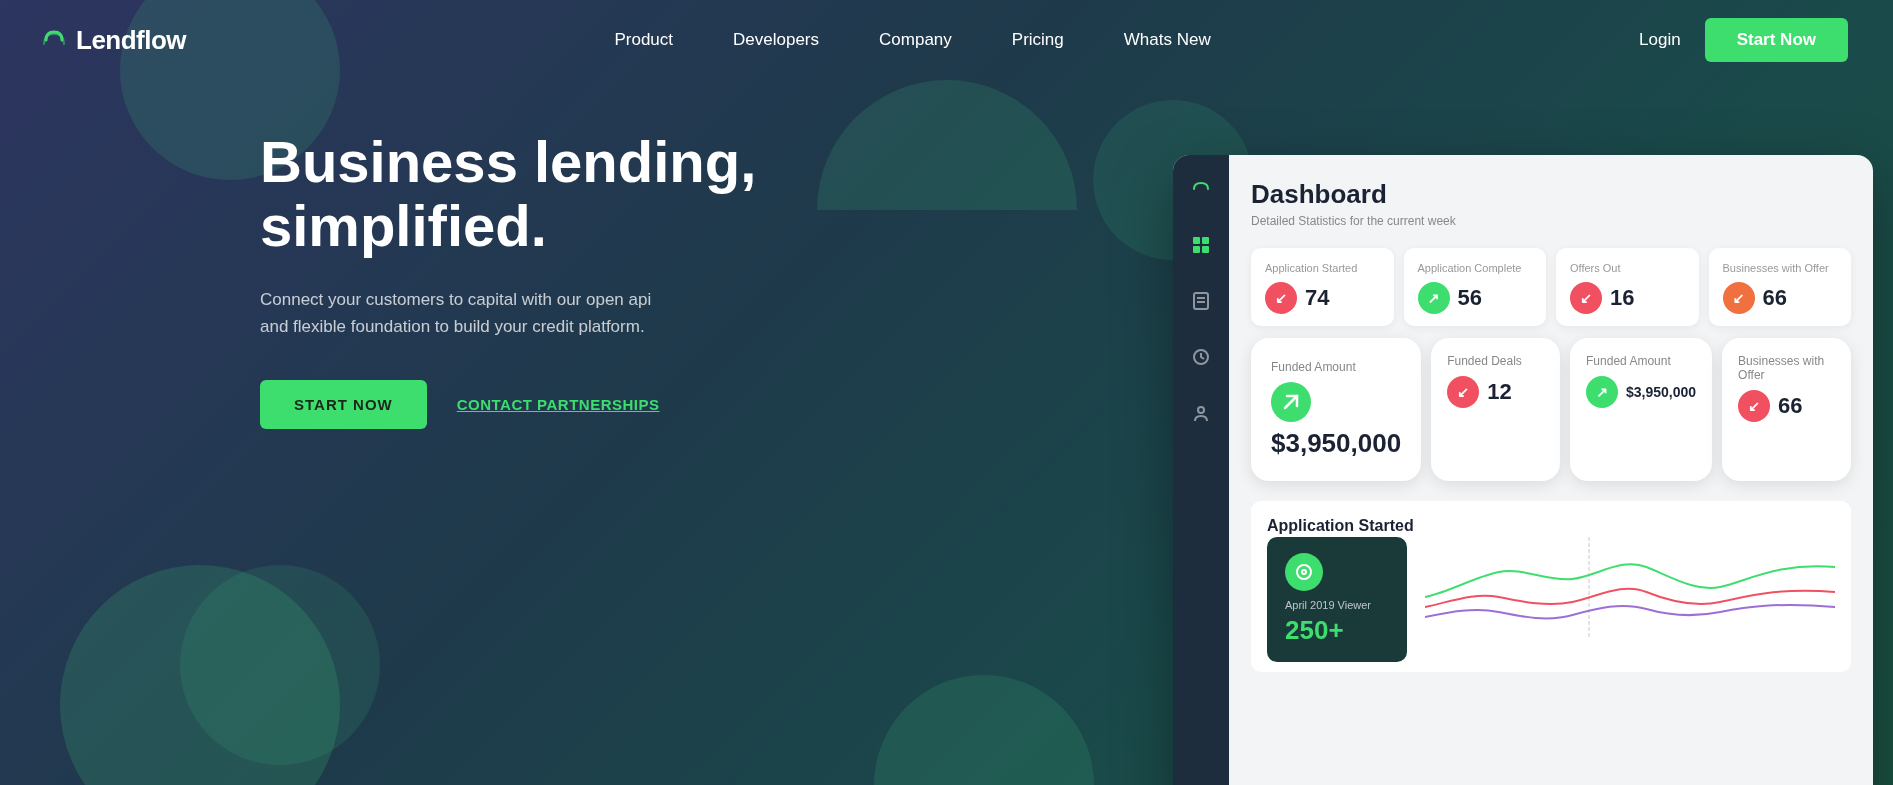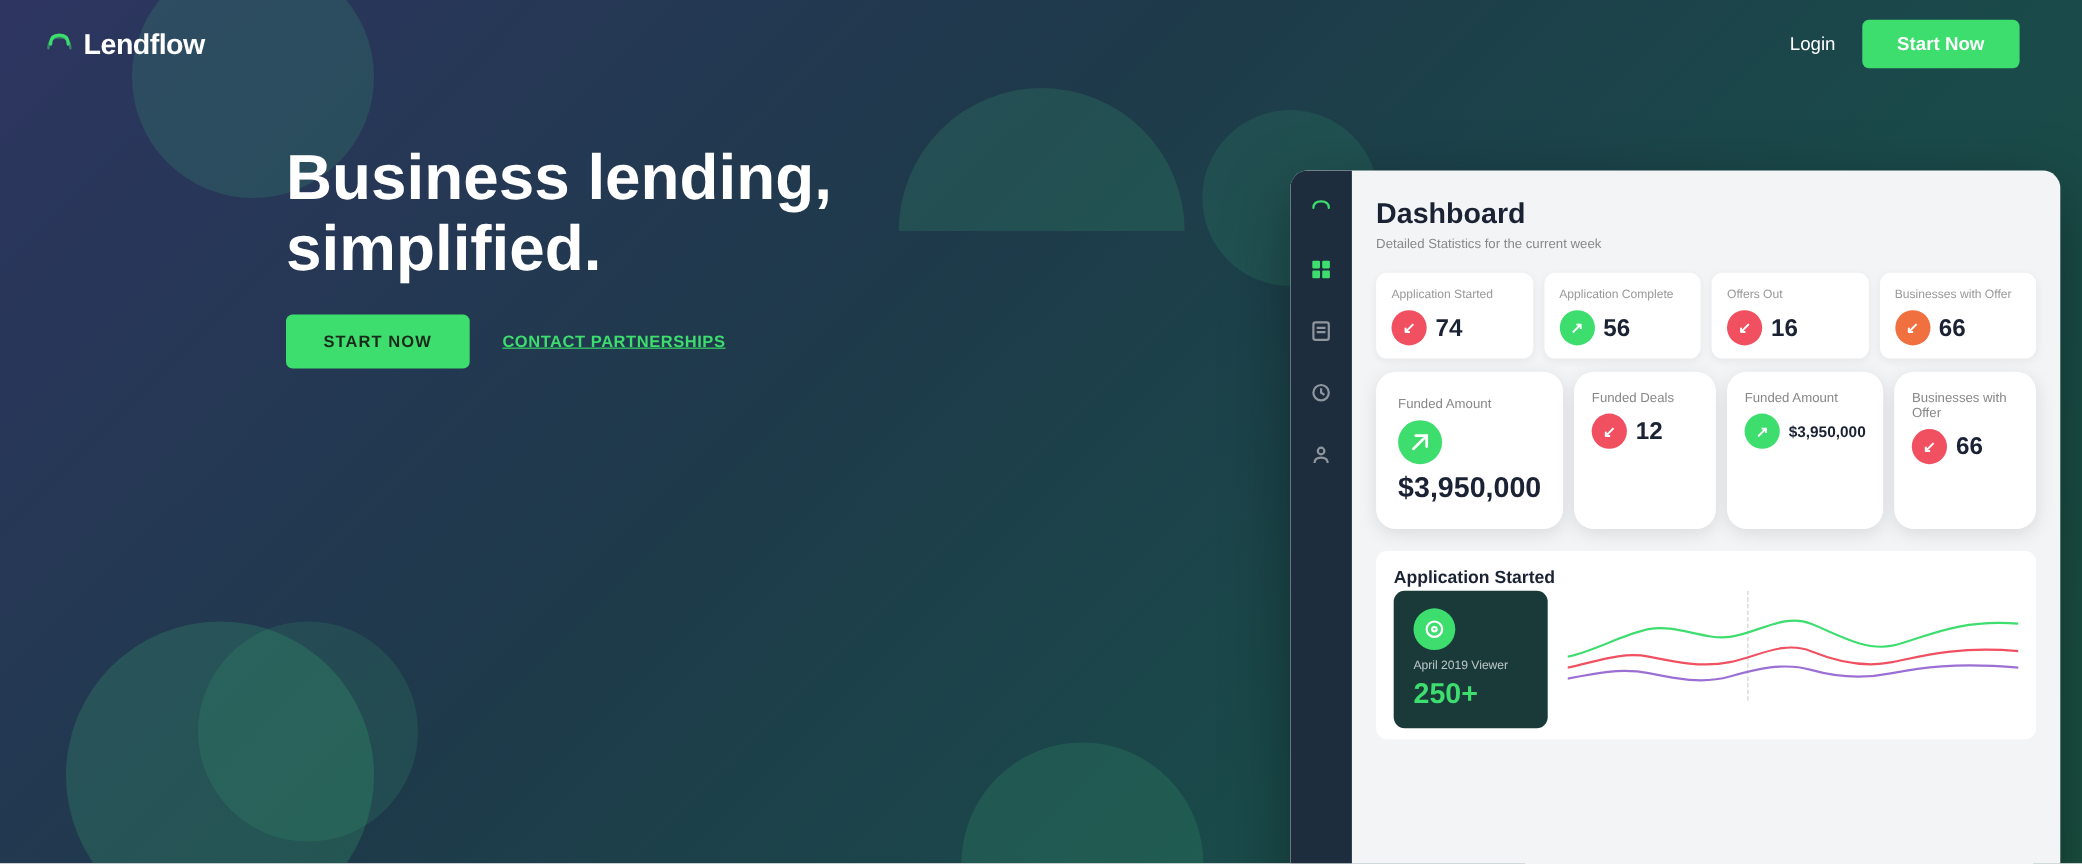--- a/index.html
+++ b/index.html
@@ -1,20 +1,20 @@
 <!DOCTYPE html>
 <html><head>
   <meta charset="utf-8">
   <style>
     * { margin: 0; padding: 0; box-sizing: border-box; }
     body { font-family: 'Segoe UI', Arial, sans-serif; width: 1893px; min-height: 785px; overflow: hidden; }
 
     
     .navbar {
-      position: absolute; top: 0; left: 0; right: 17px; height: 80px;
+      position: absolute; top: 0; left: 0; right: 5px; height: 80px;
       background: transparent;
       display: flex; align-items: center; padding: 16px 40px;
       z-index: 100;
     }
     .nav-logo { display: flex; align-items: center; margin-right: 80px; }
     .nav-logo-text { font-size: 26px; font-weight: 700; color: #fff; letter-spacing: -0.5px; }
     .nav-logo-icon { width: 28px; height: 28px; margin-right: 8px; }
     .nav-links { display: flex; align-items: center; gap: 60px; flex: 1; justify-content: center; margin-left: -80px; }
     .nav-link { color: #fff; font-size: 17px; font-weight: 500; text-decoration: none; cursor: pointer; }
     .nav-actions { display: flex; align-items: center; gap: 24px; margin-left: auto; }
@@ -187,28 +187,36 @@
   <div class="deco-circle-mid-right"></div>
 
   <nav class="navbar">
     <div class="nav-logo">
       <svg class="nav-logo-icon" viewBox="0 0 28 28" fill="none">
         <path d="M6 14 Q6 6 14 6 Q22 6 22 14" stroke="#3ddd6e" stroke-width="3" fill="none" stroke-linecap="round"></path>
         <path d="M4 18 Q4 8 14 8 Q24 8 24 18" stroke="#3ddd6e" stroke-width="2" fill="none" stroke-linecap="round" opacity="0.5"></path>
       </svg>
       <span class="nav-logo-text">Lendflow</span>
     </div>
+    <div class="nav-links">
+      <a class="nav-link">Product</a>
+      <a class="nav-link">Developers</a>
+      <a class="nav-link">Company</a>
+      <a class="nav-link">Pricing</a>
+      <a class="nav-link">Whats New</a>
+    </div>
     <div class="nav-actions">
       <span class="nav-login">Login</span>
       <button class="nav-start">Start Now</button>
     </div>
   </nav>
 
   <div class="hero-content">
     <h1 class="hero-title">Business lending, simplified.</h1>
+    <p class="hero-subtitle">Connect your customers to capital with our open api and flexible foundation to build your credit platform.</p>
     <div class="hero-buttons">
       <button class="btn-start-now">START NOW</button>
       <button class="btn-contact">CONTACT PARTNERSHIPS</button>
     </div>
   </div>
 
   <div class="dashboard-panel">
 
     <div class="sidebar-panel">
       <div class="sidebar-icon active">

